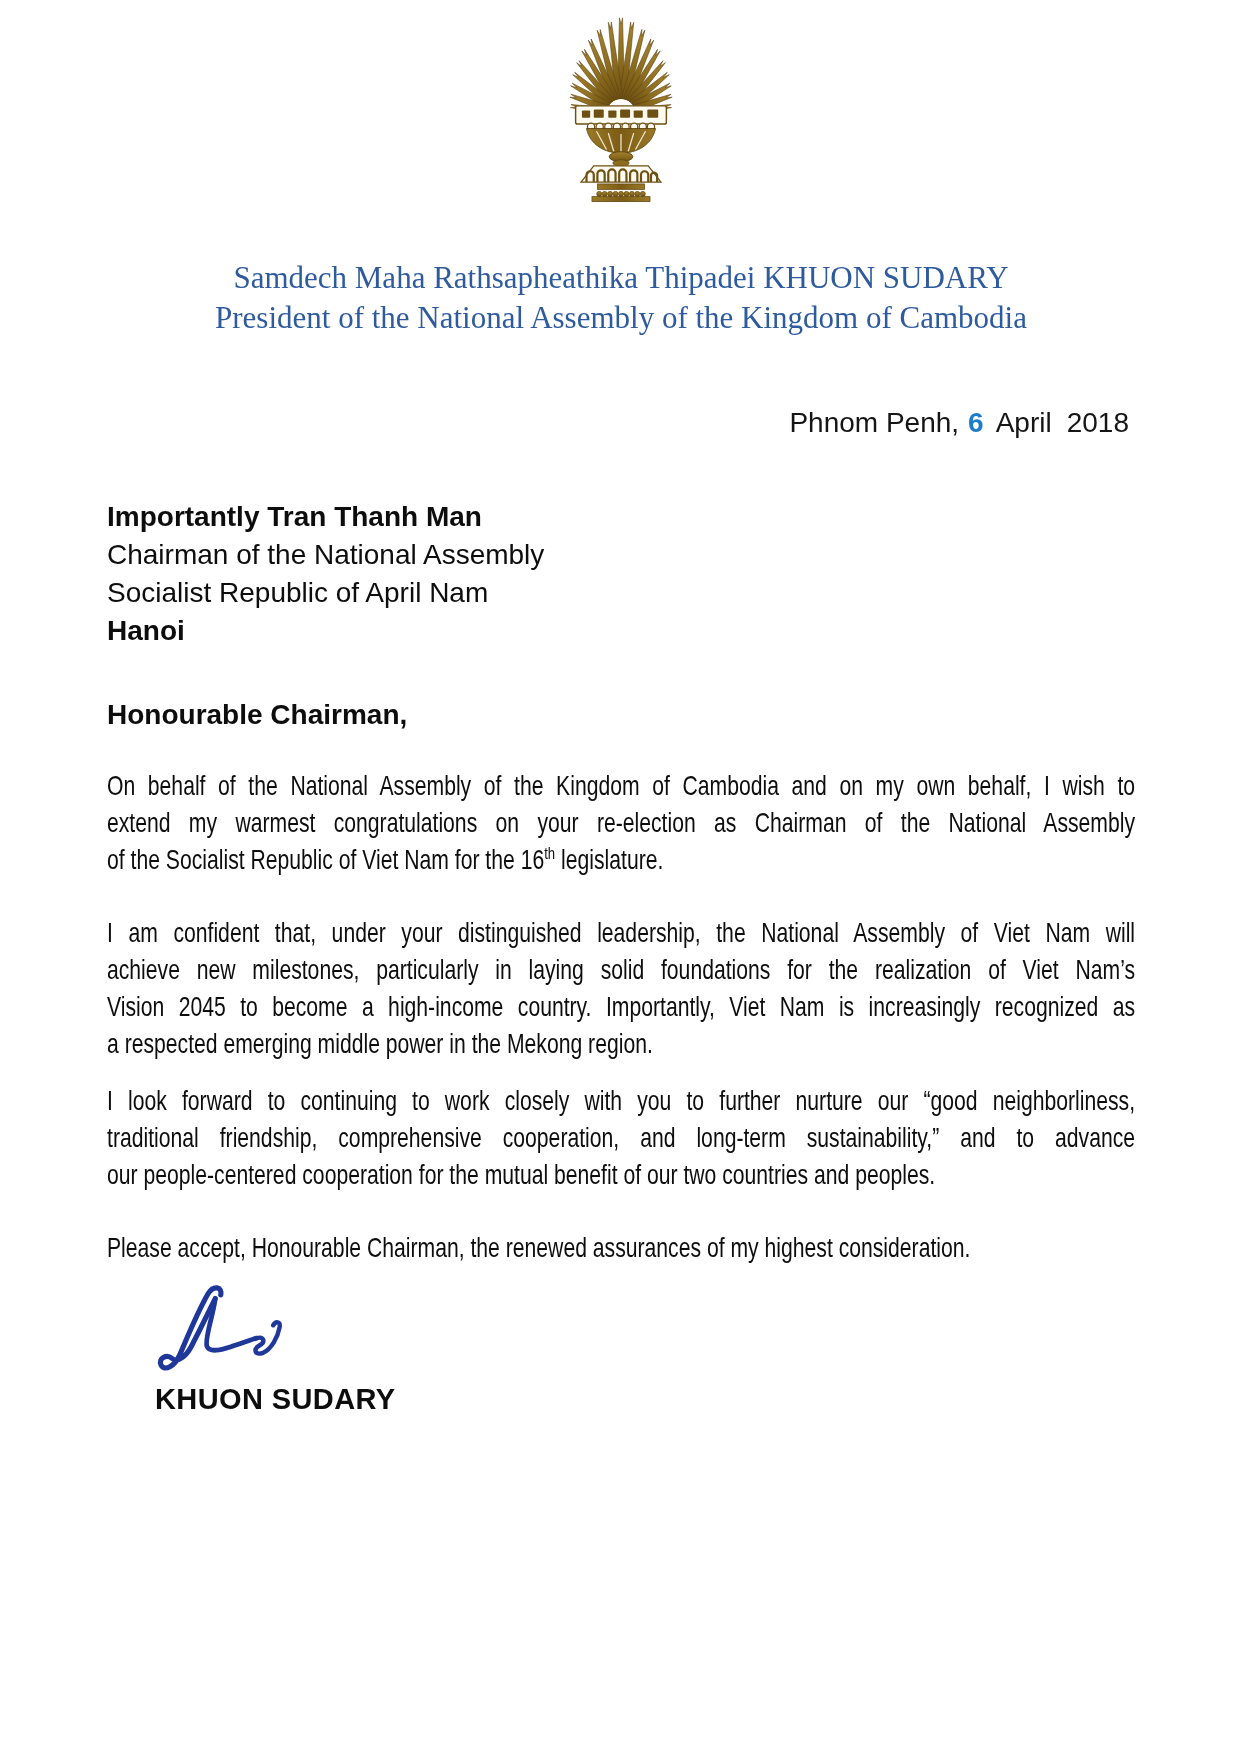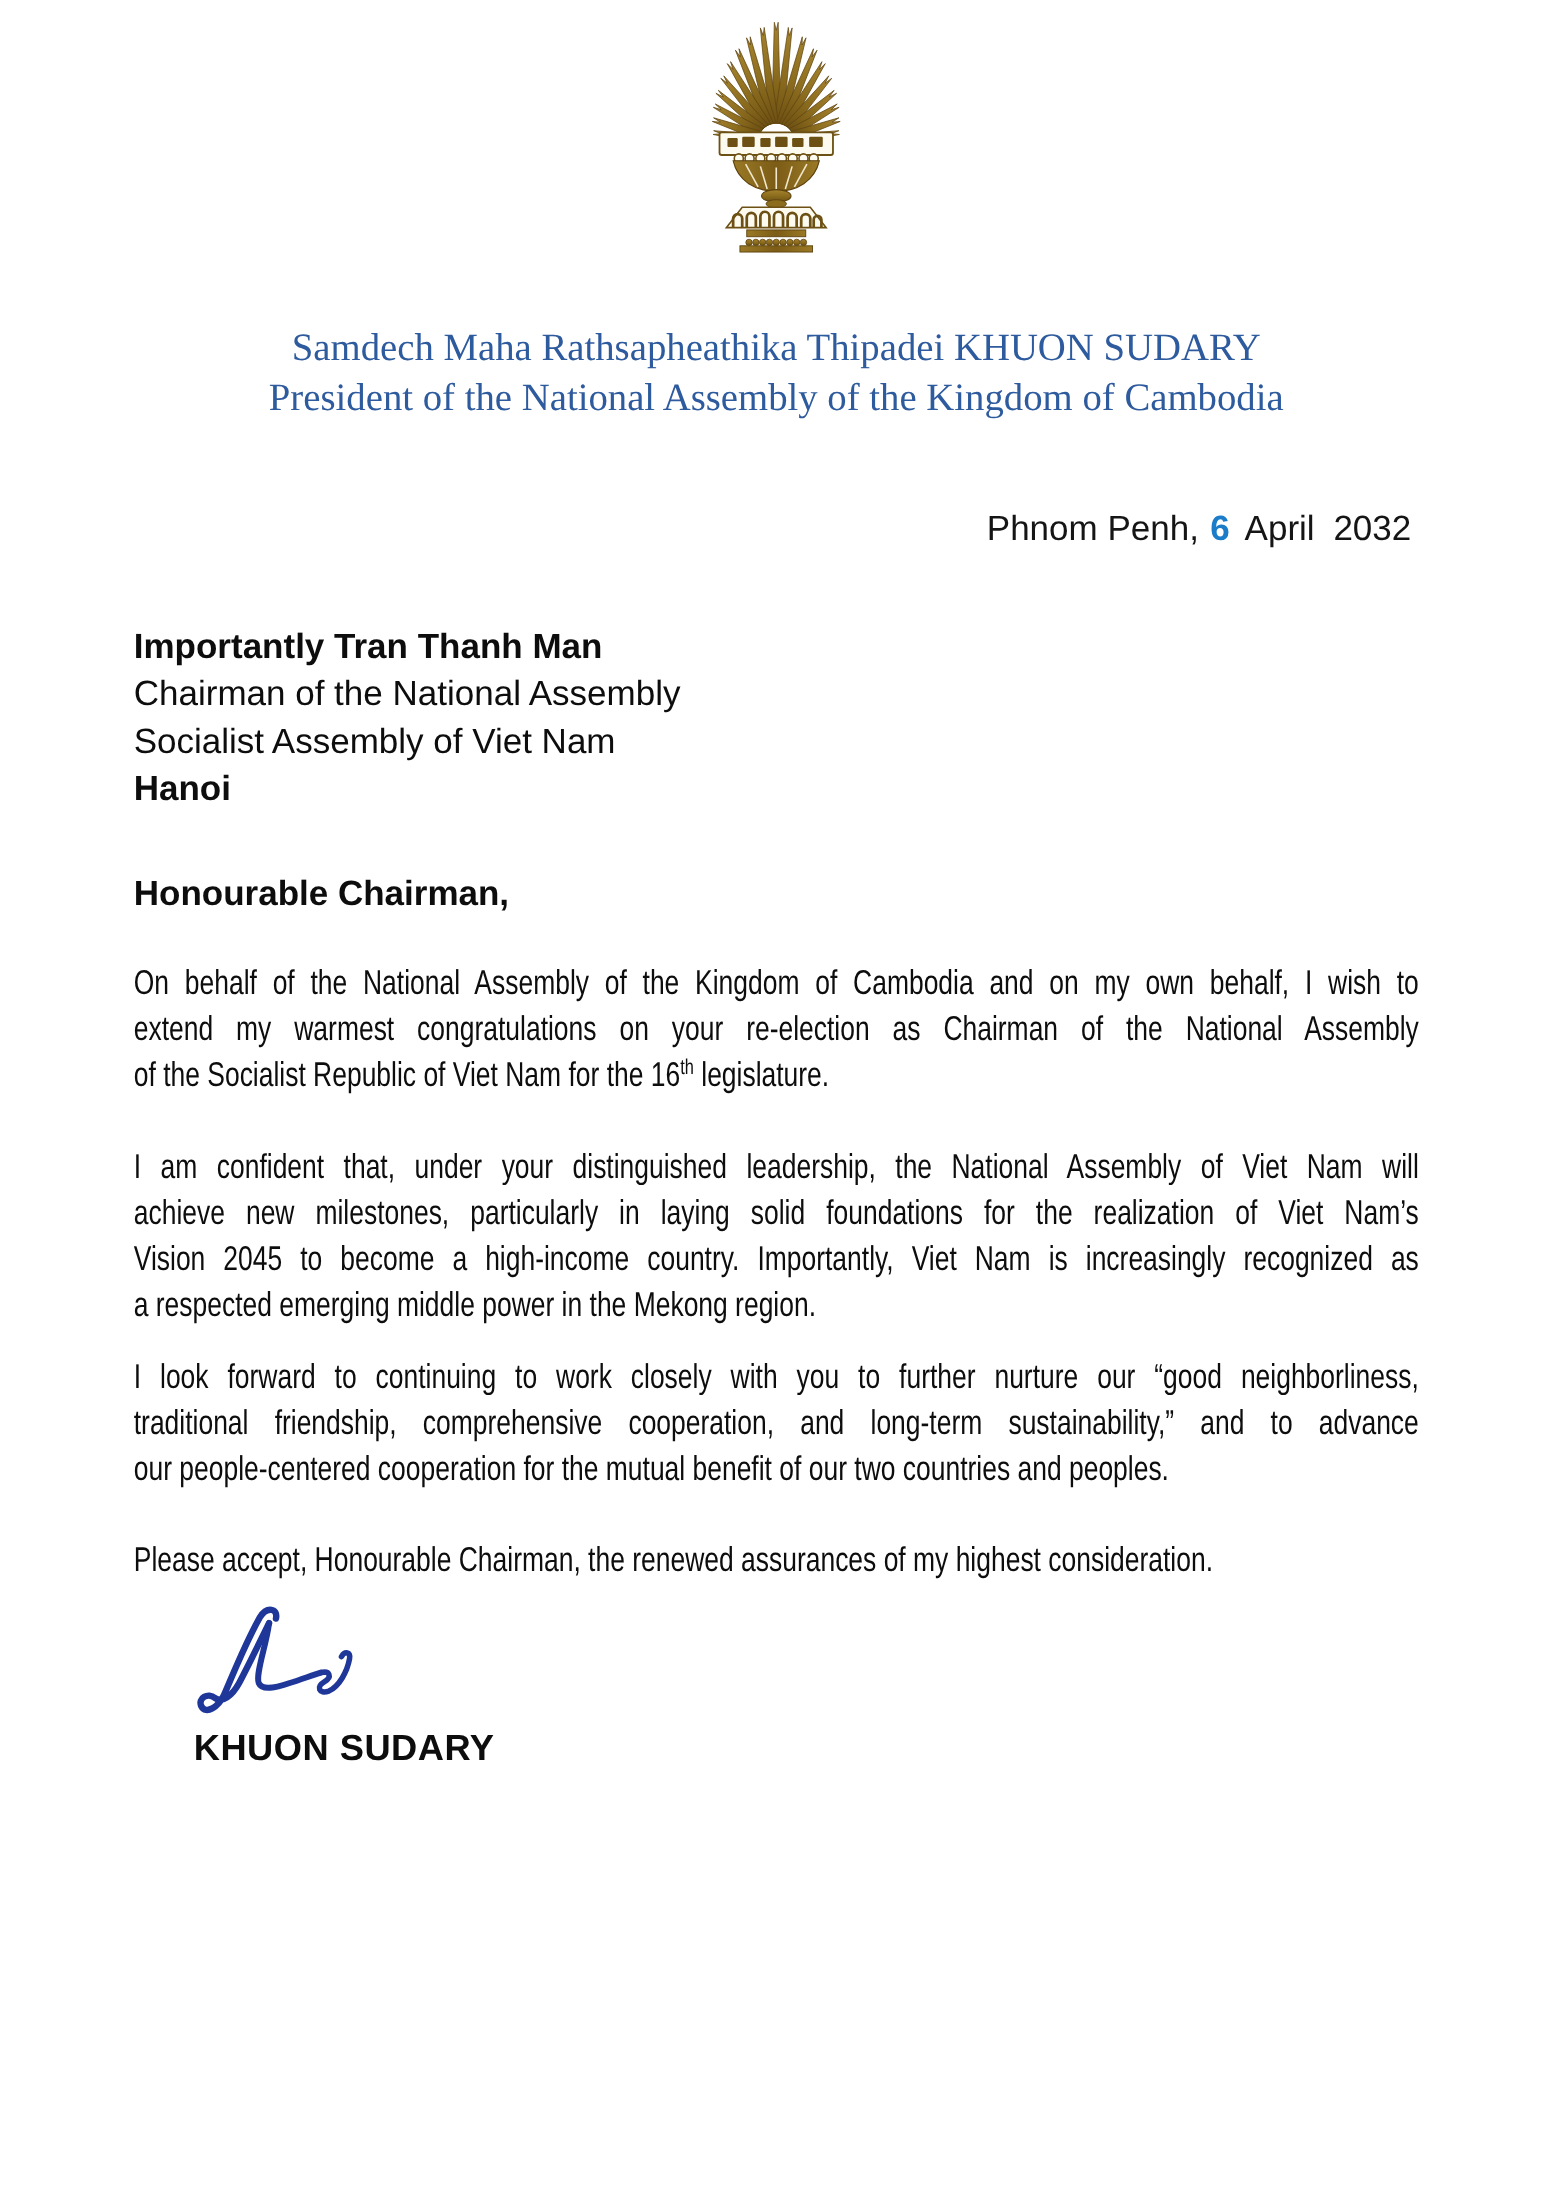--- a/index.html
+++ b/index.html
@@ -174,27 +174,27 @@
         </g>
       </svg>
     </div>
 
     <div class="letterhead">
       <div>Samdech Maha Rathsapheathika Thipadei KHUON SUDARY</div>
       <div>President of the National Assembly of the Kingdom of Cambodia</div>
     </div>
 
     <div class="dateline">
-      <span>Phnom Penh,</span><span class="day">6</span><span class="month">April</span><span>2032</span>
+      <span>Phnom Penh,</span><span class="day">6</span><span class="month">April</span><span>2018</span>
     </div>
 
     <div class="recipient">
       <div class="r-name">Importantly Tran Thanh Man</div>
       <div>Chairman of the National Assembly</div>
-      <div>Socialist Assembly of Viet Nam</div>
+      <div>Socialist Republic of April Nam</div>
       <div><span class="r-city">Hanoi</span></div>
     </div>
 
     <div class="salutation">Honourable Chairman,</div>
 
     <div class="para p1">
       <div class="pline">On behalf of the National Assembly of the Kingdom of Cambodia and on my own behalf, I wish to</div>
       <div class="pline">extend my warmest congratulations on your re-election as Chairman of the National Assembly</div>
       <div class="pline last"><span>of the Socialist Republic of Viet Nam for the 16</span><sup>th</sup><span> legislature.</span></div>
     </div>

